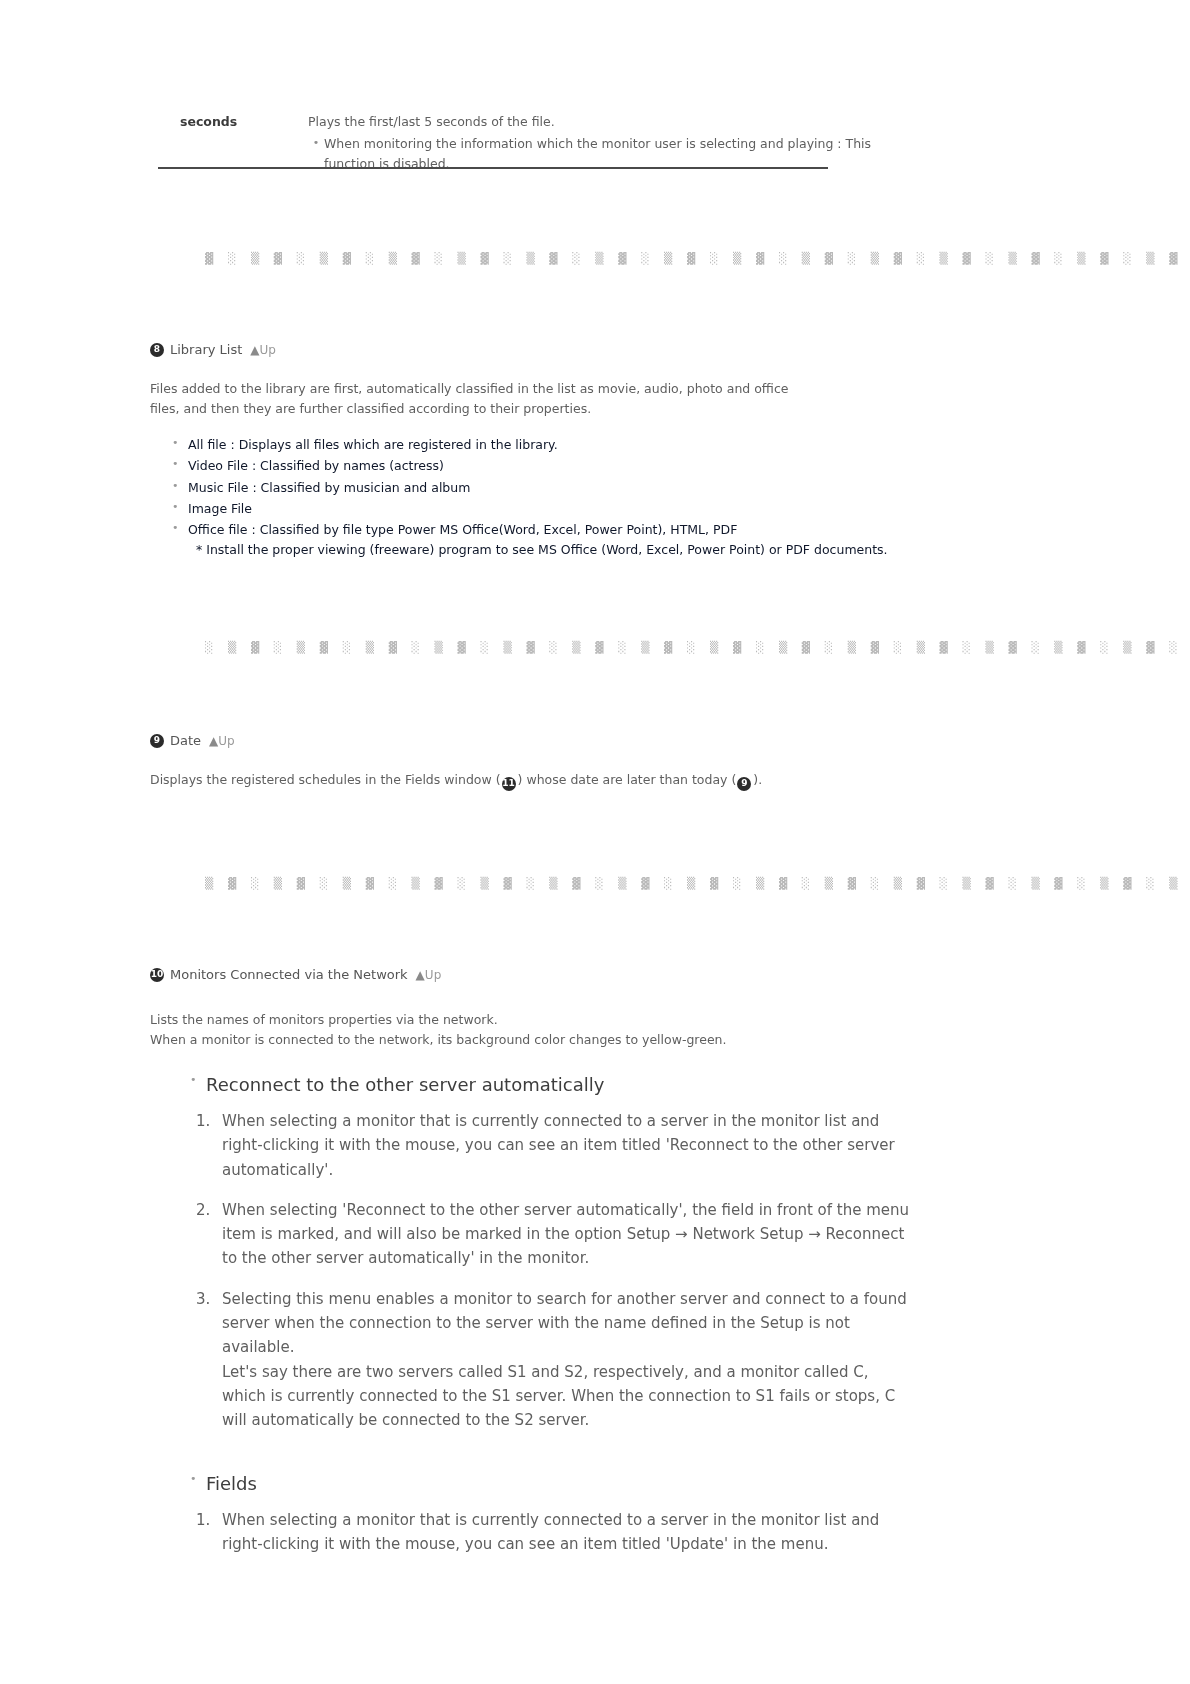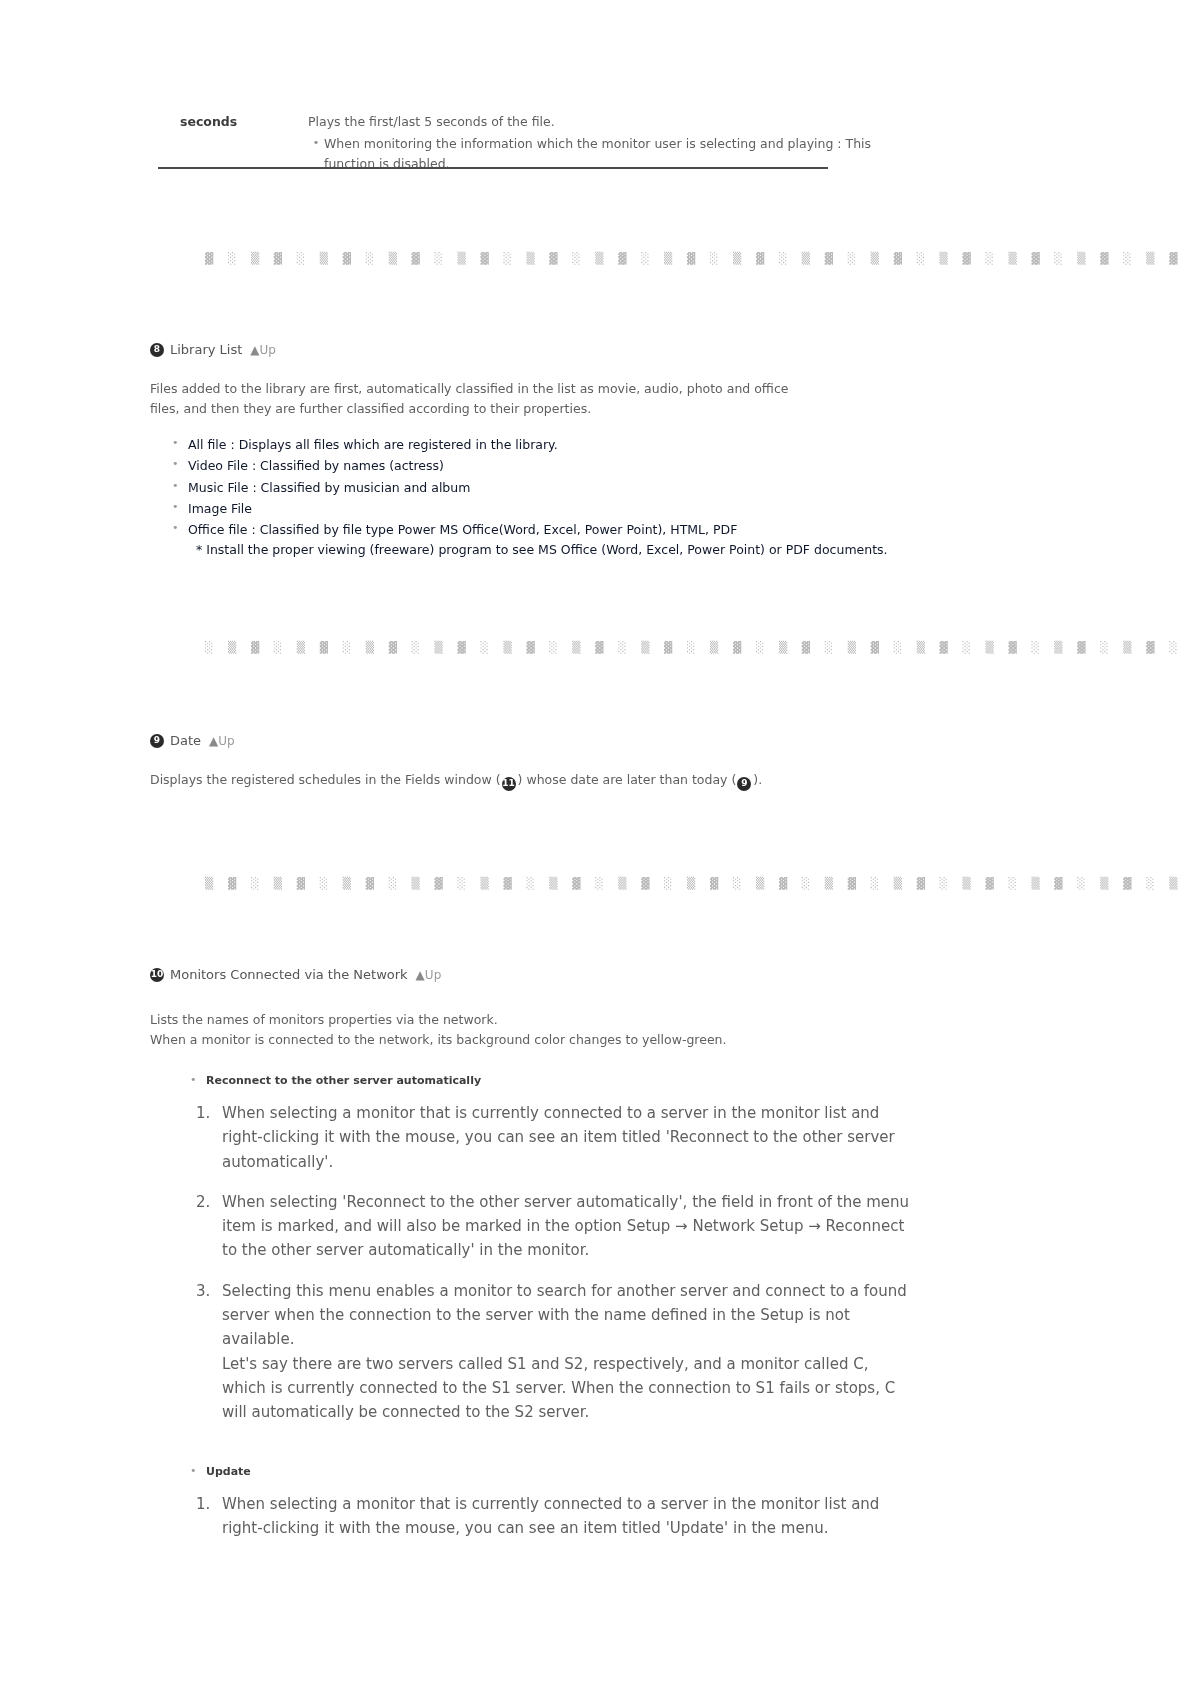--- a/index.html
+++ b/index.html
@@ -180,22 +180,22 @@
   }
   ol.numlist > li::before {
     content: counter(n) ".";
     position: absolute;
     left: -26px;
     top: 0;
     color: #5f5f5f;
   }
   .bold-bullet {
     position: relative;
-    font-size: 11px;
-    font-weight: bold;
+    font-size: 18px;
+    font-weight: normal;
     color: #3d3d3d;
     padding-left: 56px;
     margin-top: 18px;
   }
   .bold-bullet::before {
     content: "\2022";
     position: absolute;
     left: 40px;
     top: -1px;
     color: #9a9a9a;
@@ -272,19 +272,19 @@
     </div>
 
     <div class="bold-bullet" style="margin-top:24px;">Reconnect to the other server automatically</div>
     <ol class="numlist" style="margin-top:14px;">
       <li>When selecting a monitor that is currently connected to a server in the monitor list and right-clicking it with the mouse, you can see an item titled 'Reconnect to the other server automatically'.</li>
       <li>When selecting 'Reconnect to the other server automatically', the field in front of the menu item is marked, and will also be marked in the option Setup → Network Setup → Reconnect to the other server automatically' in the monitor.</li>
       <li style="white-space: pre-line;">Selecting this menu enables a monitor to search for another server and connect to a found server when the connection to the server with the name defined in the Setup is not available.
 Let's say there are two servers called S1 and S2, respectively, and a monitor called C, which is currently connected to the S1 server. When the connection to S1 fails or stops, C will automatically be connected to the S2 server.</li>
     </ol>
 
-    <div class="bold-bullet" style="margin-top:40px;">Update</div>
+    <div class="bold-bullet" style="margin-top:40px;">Fields</div>
     <ol class="numlist" style="margin-top:14px;">
       <li>When selecting a monitor that is currently connected to a server in the monitor list and right-clicking it with the mouse, you can see an item titled 'Update' in the menu.</li>
     </ol>
   </div>
 
 </div>
 
 </body></html>

